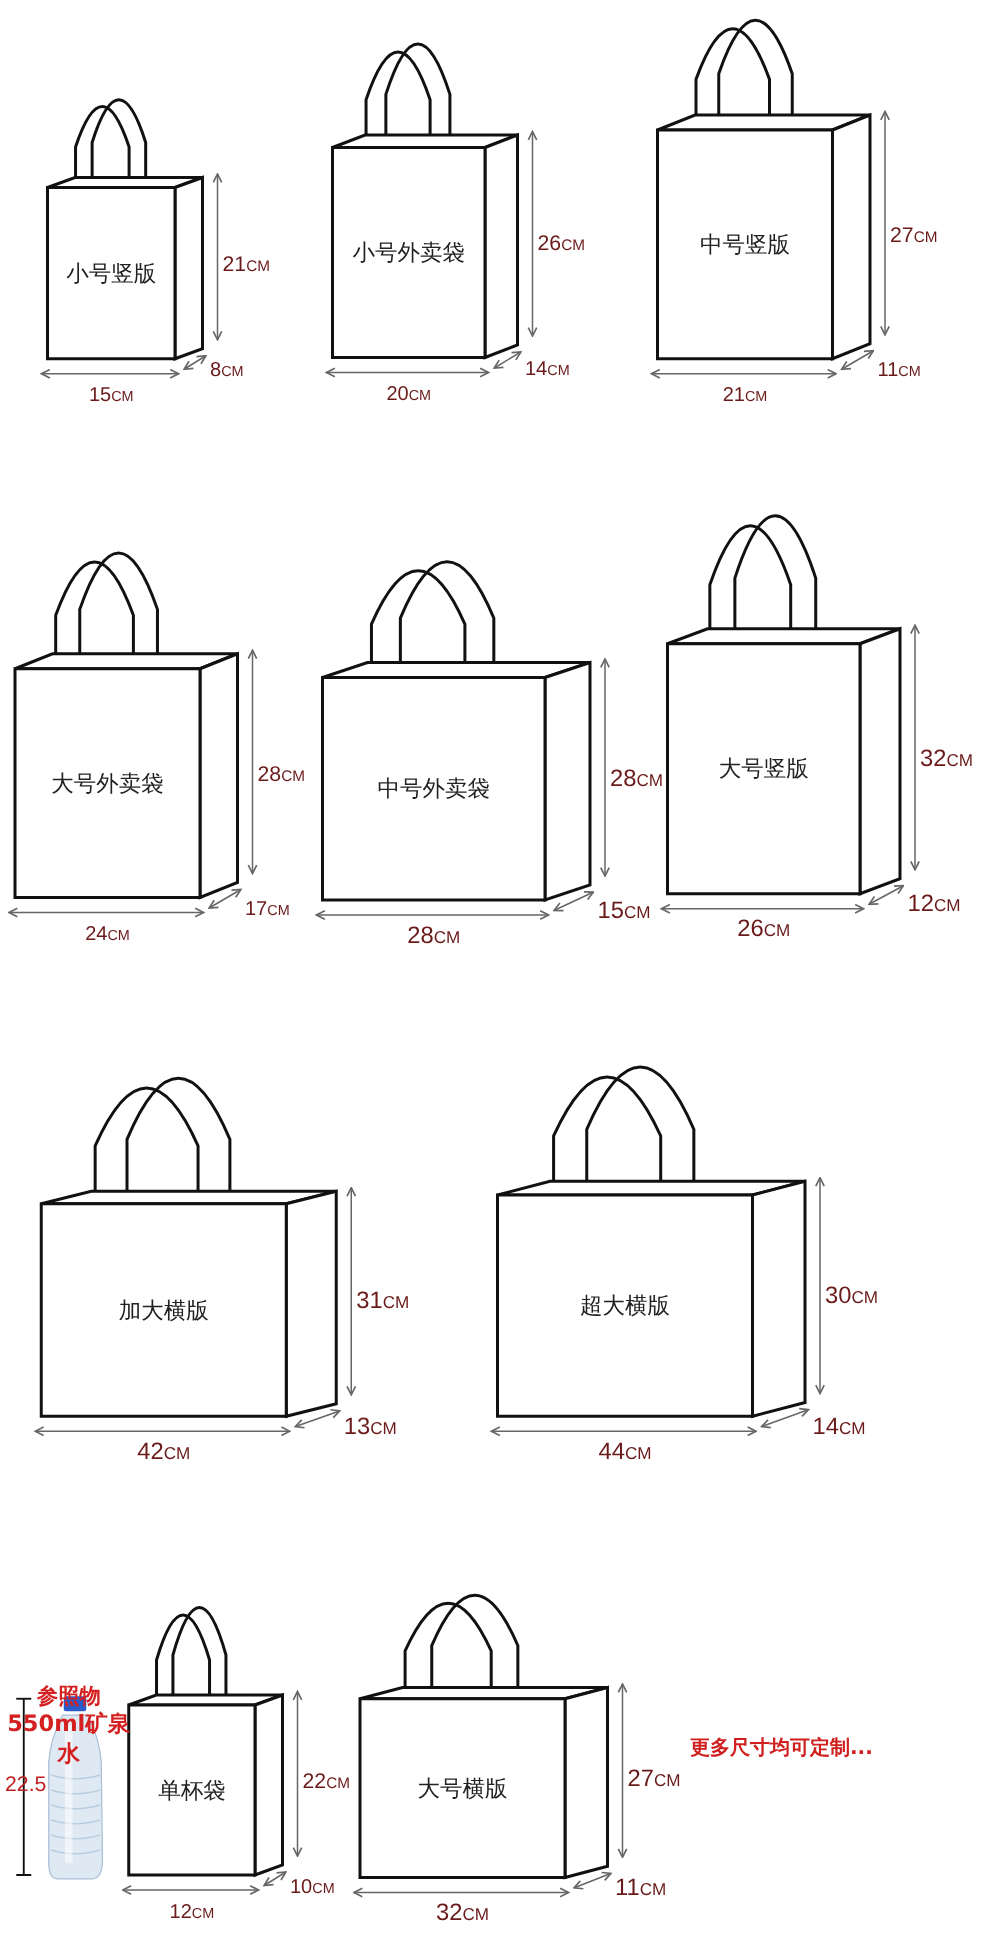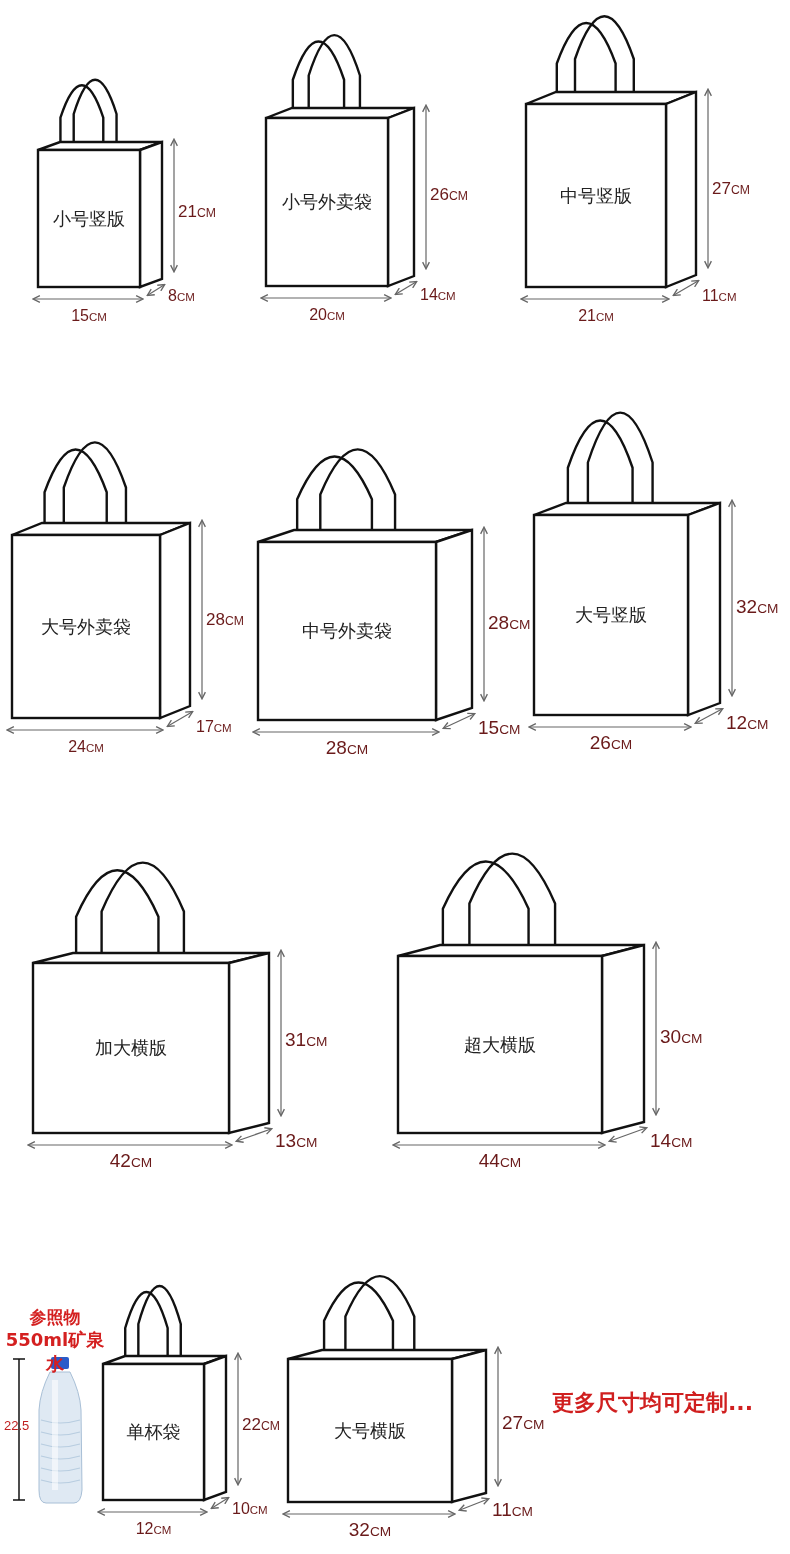--- a/index.html
+++ b/index.html
@@ -3,25 +3,25 @@
 <meta charset="utf-8">
 <style>
   html, body { margin: 0; padding: 0; background: #ffffff; }
   body { width: 790px; height: 1554px; position: relative; overflow: hidden;
          font-family: "DejaVu Sans", "Liberation Sans", sans-serif; }
   #canvas { position: absolute; left: 0; top: 0; width: 790px; height: 1554px; }
   .bag-label { font-family: "DejaVu Sans", sans-serif; font-size: 18px; fill: #222; }
   .dim-label { font-family: "Liberation Sans", sans-serif; fill: #6a1a1a; }
   .dim-unit { font-size: 0.72em; }
   .ref-title { position: absolute; left: 0; width: 110px; text-align: center;
-               color: #d42020; font-weight: bold; font-family: "DejaVu Sans", sans-serif; }
+               color: #d42020; font-weight: bold; font-family: "DejaVu Sans", sans-serif; margin-top: 39px; }
   .custom-note { position: absolute; left: 552px; top: 1388px; color: #d01f1f;
-                 font-weight: bold; font-size: 22px; letter-spacing: 0px;
+                 font-weight: bold; font-size: 16px; letter-spacing: 0px;
                  font-family: "DejaVu Sans", sans-serif; white-space: nowrap; }
-  .bottle-h { position: absolute; left: 4px; top: 1418px; font-size: 13px; color: #c02020;
+  .bottle-h { position: absolute; left: 4px; top: 1418px; font-size: 17px; color: #c02020;
               font-family: "Liberation Sans", sans-serif; }
 </style>
 </head>
 <body>
 
 <svg id="canvas" width="790" height="1554" viewBox="0 0 790 1554" xmlns="http://www.w3.org/2000/svg">
   <defs>
     <marker id="arrow" viewBox="0 0 10 10" refX="8" refY="5" markerWidth="7" markerHeight="7" orient="auto-start-reverse">
       <path d="M1,1 L9,5 L1,9" fill="none" stroke="#666" stroke-width="1.6"></path>
     </marker>

